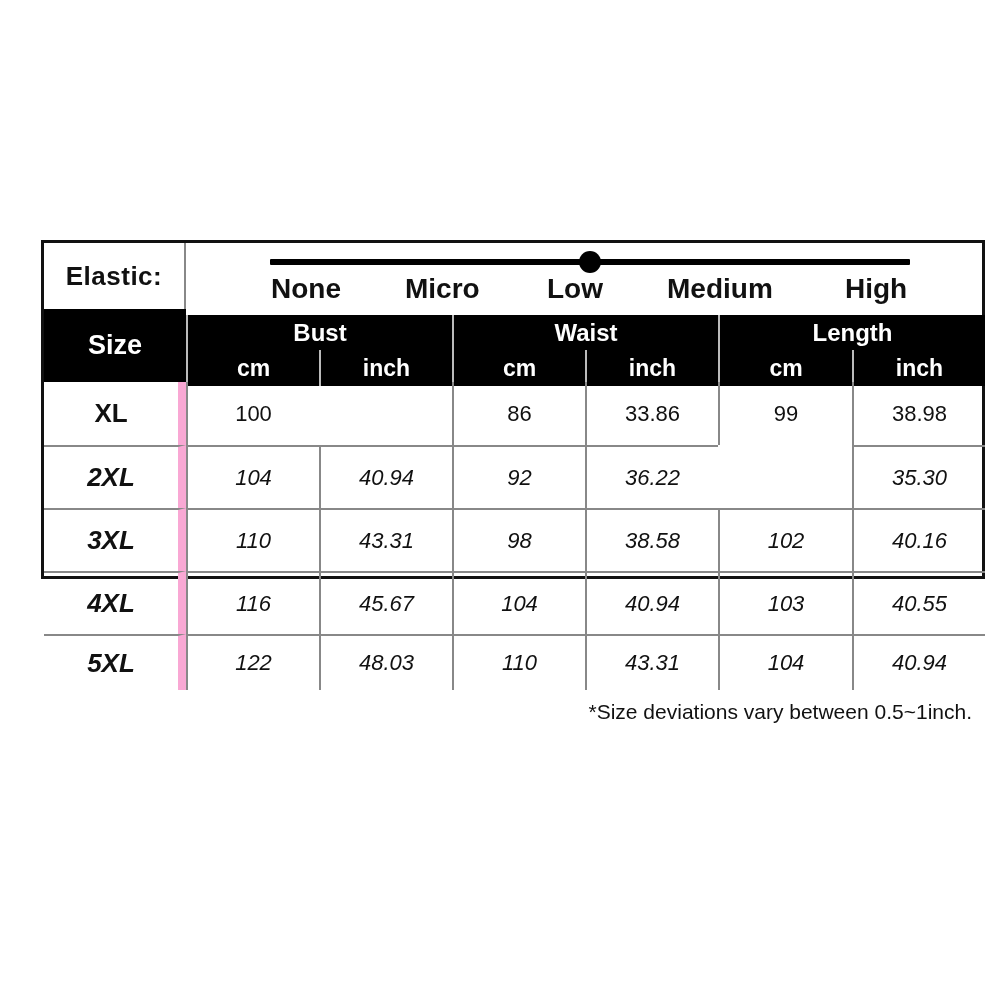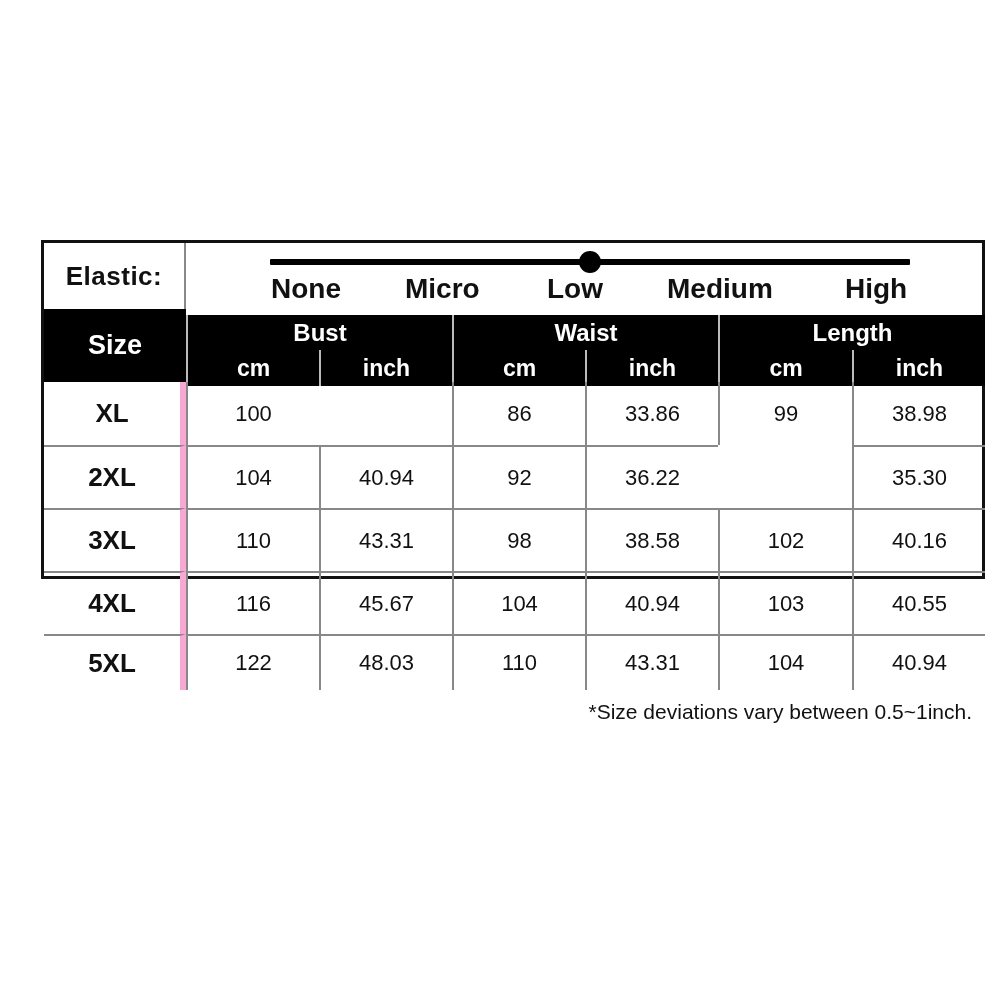--- a/index.html
+++ b/index.html
@@ -18,23 +18,23 @@
     .slider-knob { position: absolute; left: 393px; top: 8px; width: 22px; height: 22px;
                    background: #000; border-radius: 50%; }
     .level { position: absolute; top: 30px; font-weight: bold; font-size: 28px; }
     .black { background: #000; color: #fff; font-weight: bold; }
     .size-head { left: 0; top: 66px; width: 142px; height: 73px; font-size: 27px; }
     .group-head { top: 72px; height: 37px; font-size: 24px;
                   border-bottom: 2px solid #bbb; }
     .unit-head { top: 107px; height: 36px; font-size: 23px; }
     .vline-w { border-left: 2px solid #bbb; }
     .row-size { left: 0; width: 142px; font-weight: bold; font-size: 26px;
-                border-right: 6px solid #f9a8d4; }
+                border-right: 8px solid #f9a8d4; }
     .data { font-size: 22px; border-left: 2px solid #888; }
-    .row-border { border-top: 2px solid #888; }
+    .row-border { border-top: 2px solid #888; font-style: italic; }
     .footnote { position: absolute; right: 29px; top: 700px; font-size: 21px; color: #111; }
   </style>
 </head>
 <body>
 
 <div class="chart">
 
   <div class="cell elastic-label">Elastic:</div>
   <div class="cell elastic-area">
     <div class="slider-track"></div>

